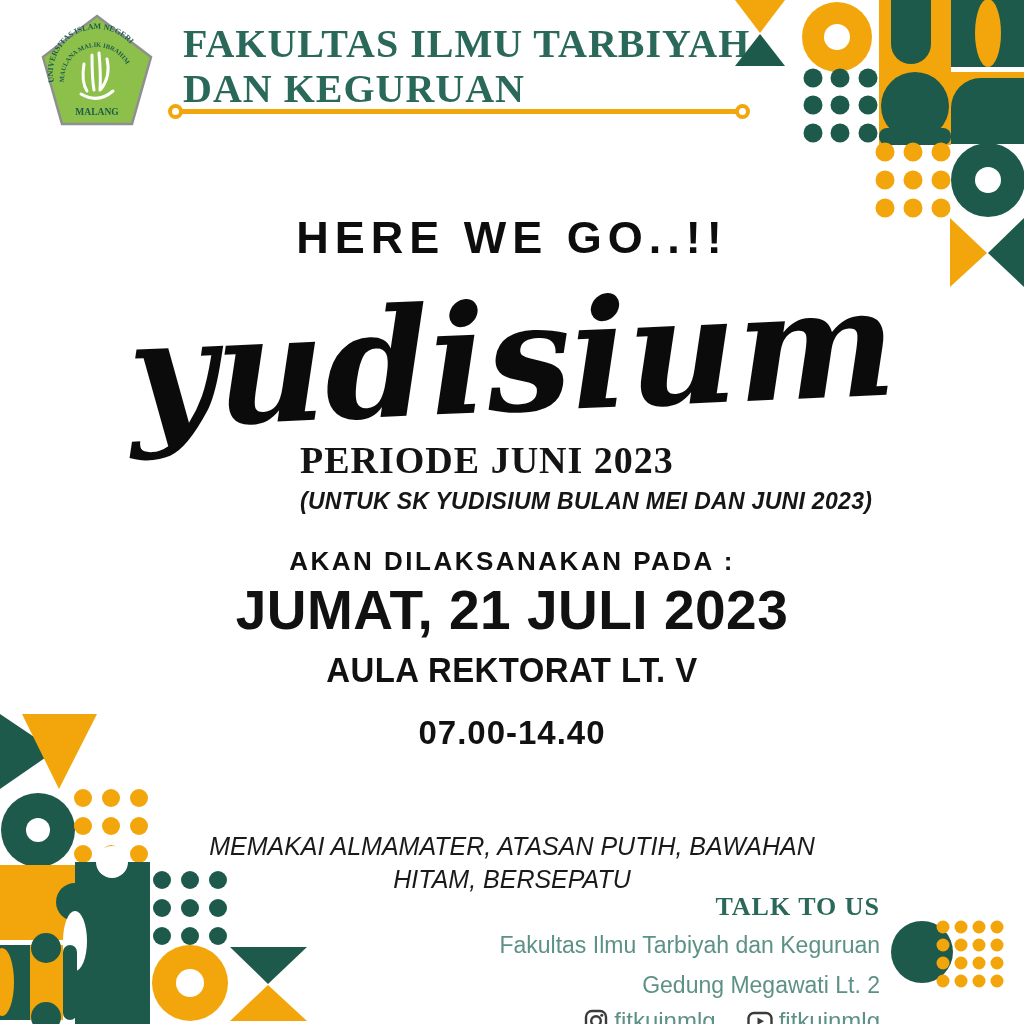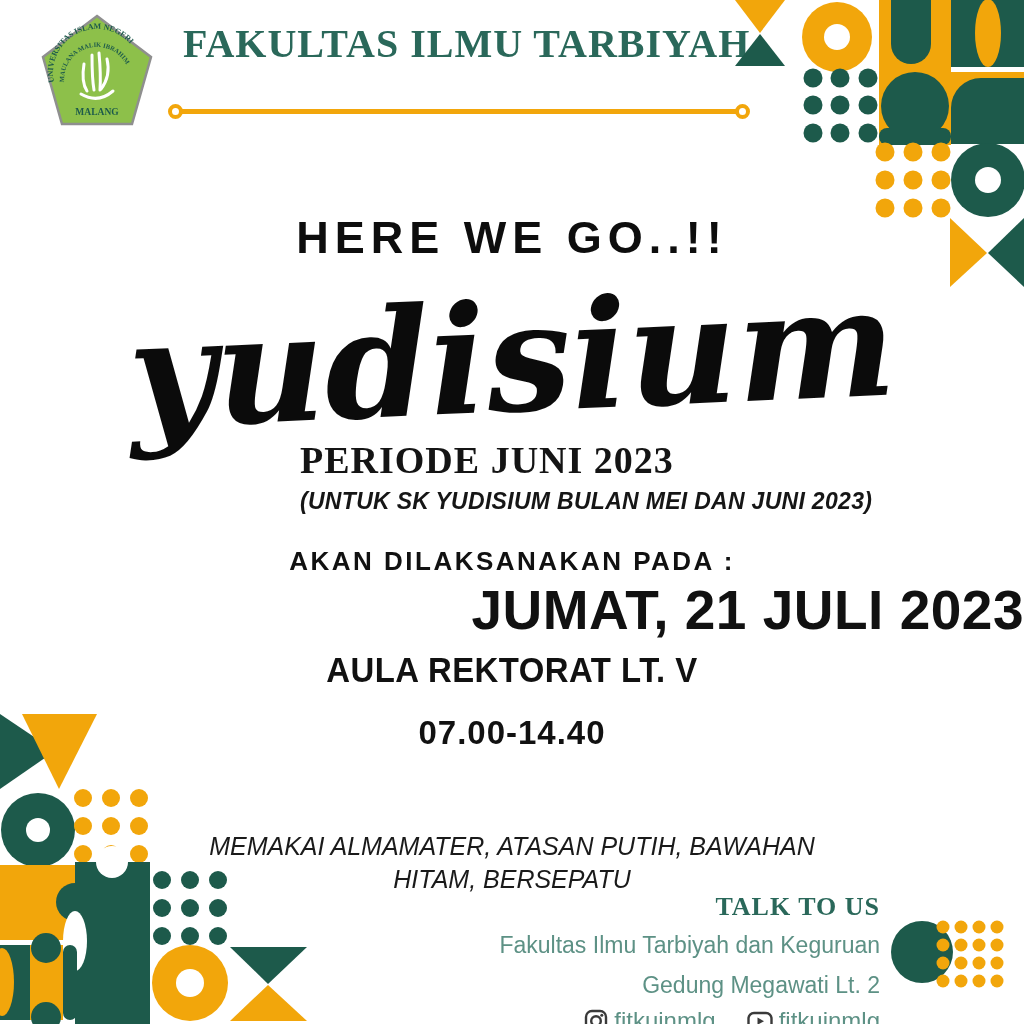--- a/index.html
+++ b/index.html
@@ -38,21 +38,21 @@
   .center{position:absolute;left:0;width:1024px;text-align:center;}
   .kicker{top:212px;font-size:45px;font-weight:800;letter-spacing:6px;color:#0d0d0d;}
   .script-title{
     top:283px;font-family:"DejaVu Serif",serif;font-style:italic;font-weight:bold;
     font-size:150px;line-height:150px;color:#0b0b0b;transform:rotate(-2.5deg);
   }
   .period-block{position:absolute;left:300px;top:438px;text-align:left;}
   .period{font-family:"Liberation Serif",serif;font-weight:bold;font-size:38px;letter-spacing:1px;color:#141414;}
   .period-note{margin-top:6px;font-size:23px;font-weight:bold;font-style:italic;letter-spacing:.3px;color:#161616;}
   .schedule-label{top:546px;font-size:26px;font-weight:bold;letter-spacing:2.5px;}
-  .event-date{top:578px;font-size:55px;font-weight:800;letter-spacing:0.5px;text-align:right;}
+  .event-date{top:578px;font-size:55px;font-weight:800;letter-spacing:0.5px;}
   .venue{top:650px;font-size:35px;font-weight:bold;letter-spacing:0.5px;transform:scaleX(.94);}
   .time{top:714px;font-size:33px;font-weight:bold;letter-spacing:1px;}
   .dress{top:830px;font-size:25px;font-style:italic;line-height:33px;color:#1a1a1a;}
   
   .contact{position:absolute;right:144px;top:892px;text-align:right;}
   .contact .heading{font-family:"Liberation Serif",serif;font-weight:bold;font-size:26px;letter-spacing:1px;color:var(--header-green);}
   .contact .line{margin-top:15px;font-size:23px;line-height:25px;color:var(--contact-green);}
   .contact .line.first{margin-top:11px;}
   .social-row{margin-top:9px;display:flex;justify-content:flex-end;align-items:center;gap:30px;}
   .social-item{display:flex;align-items:center;gap:5px;}
@@ -81,20 +81,21 @@
       <path d="M56,43 q0,24 2,35"></path>
       <path d="M63,41 q2,22 1,37"></path>
       <path d="M71,47 q4,17 -6,30"></path>
       <path d="M45,82 q17,10 32,-3"></path>
     </g>
     <text x="61" y="103" text-anchor="middle" font-size="9.5" font-weight="bold" font-family="Liberation Serif, serif" style="fill:var(--dark-green)">MALANG</text>
   </svg>
 
   <div class="faculty-title">
     <div>FAKULTAS ILMU TARBIYAH</div>
+    <div>DAN KEGURUAN</div>
   </div>
 
   <div class="divider">
     <div class="line"></div>
     <div class="ring left"></div>
     <div class="ring right"></div>
   </div>
 
   <svg class="mosaic tr" viewBox="0 0 294 292">
     <polygon points="5,0 55,0 30,33" style="fill:var(--gold)"></polygon>

